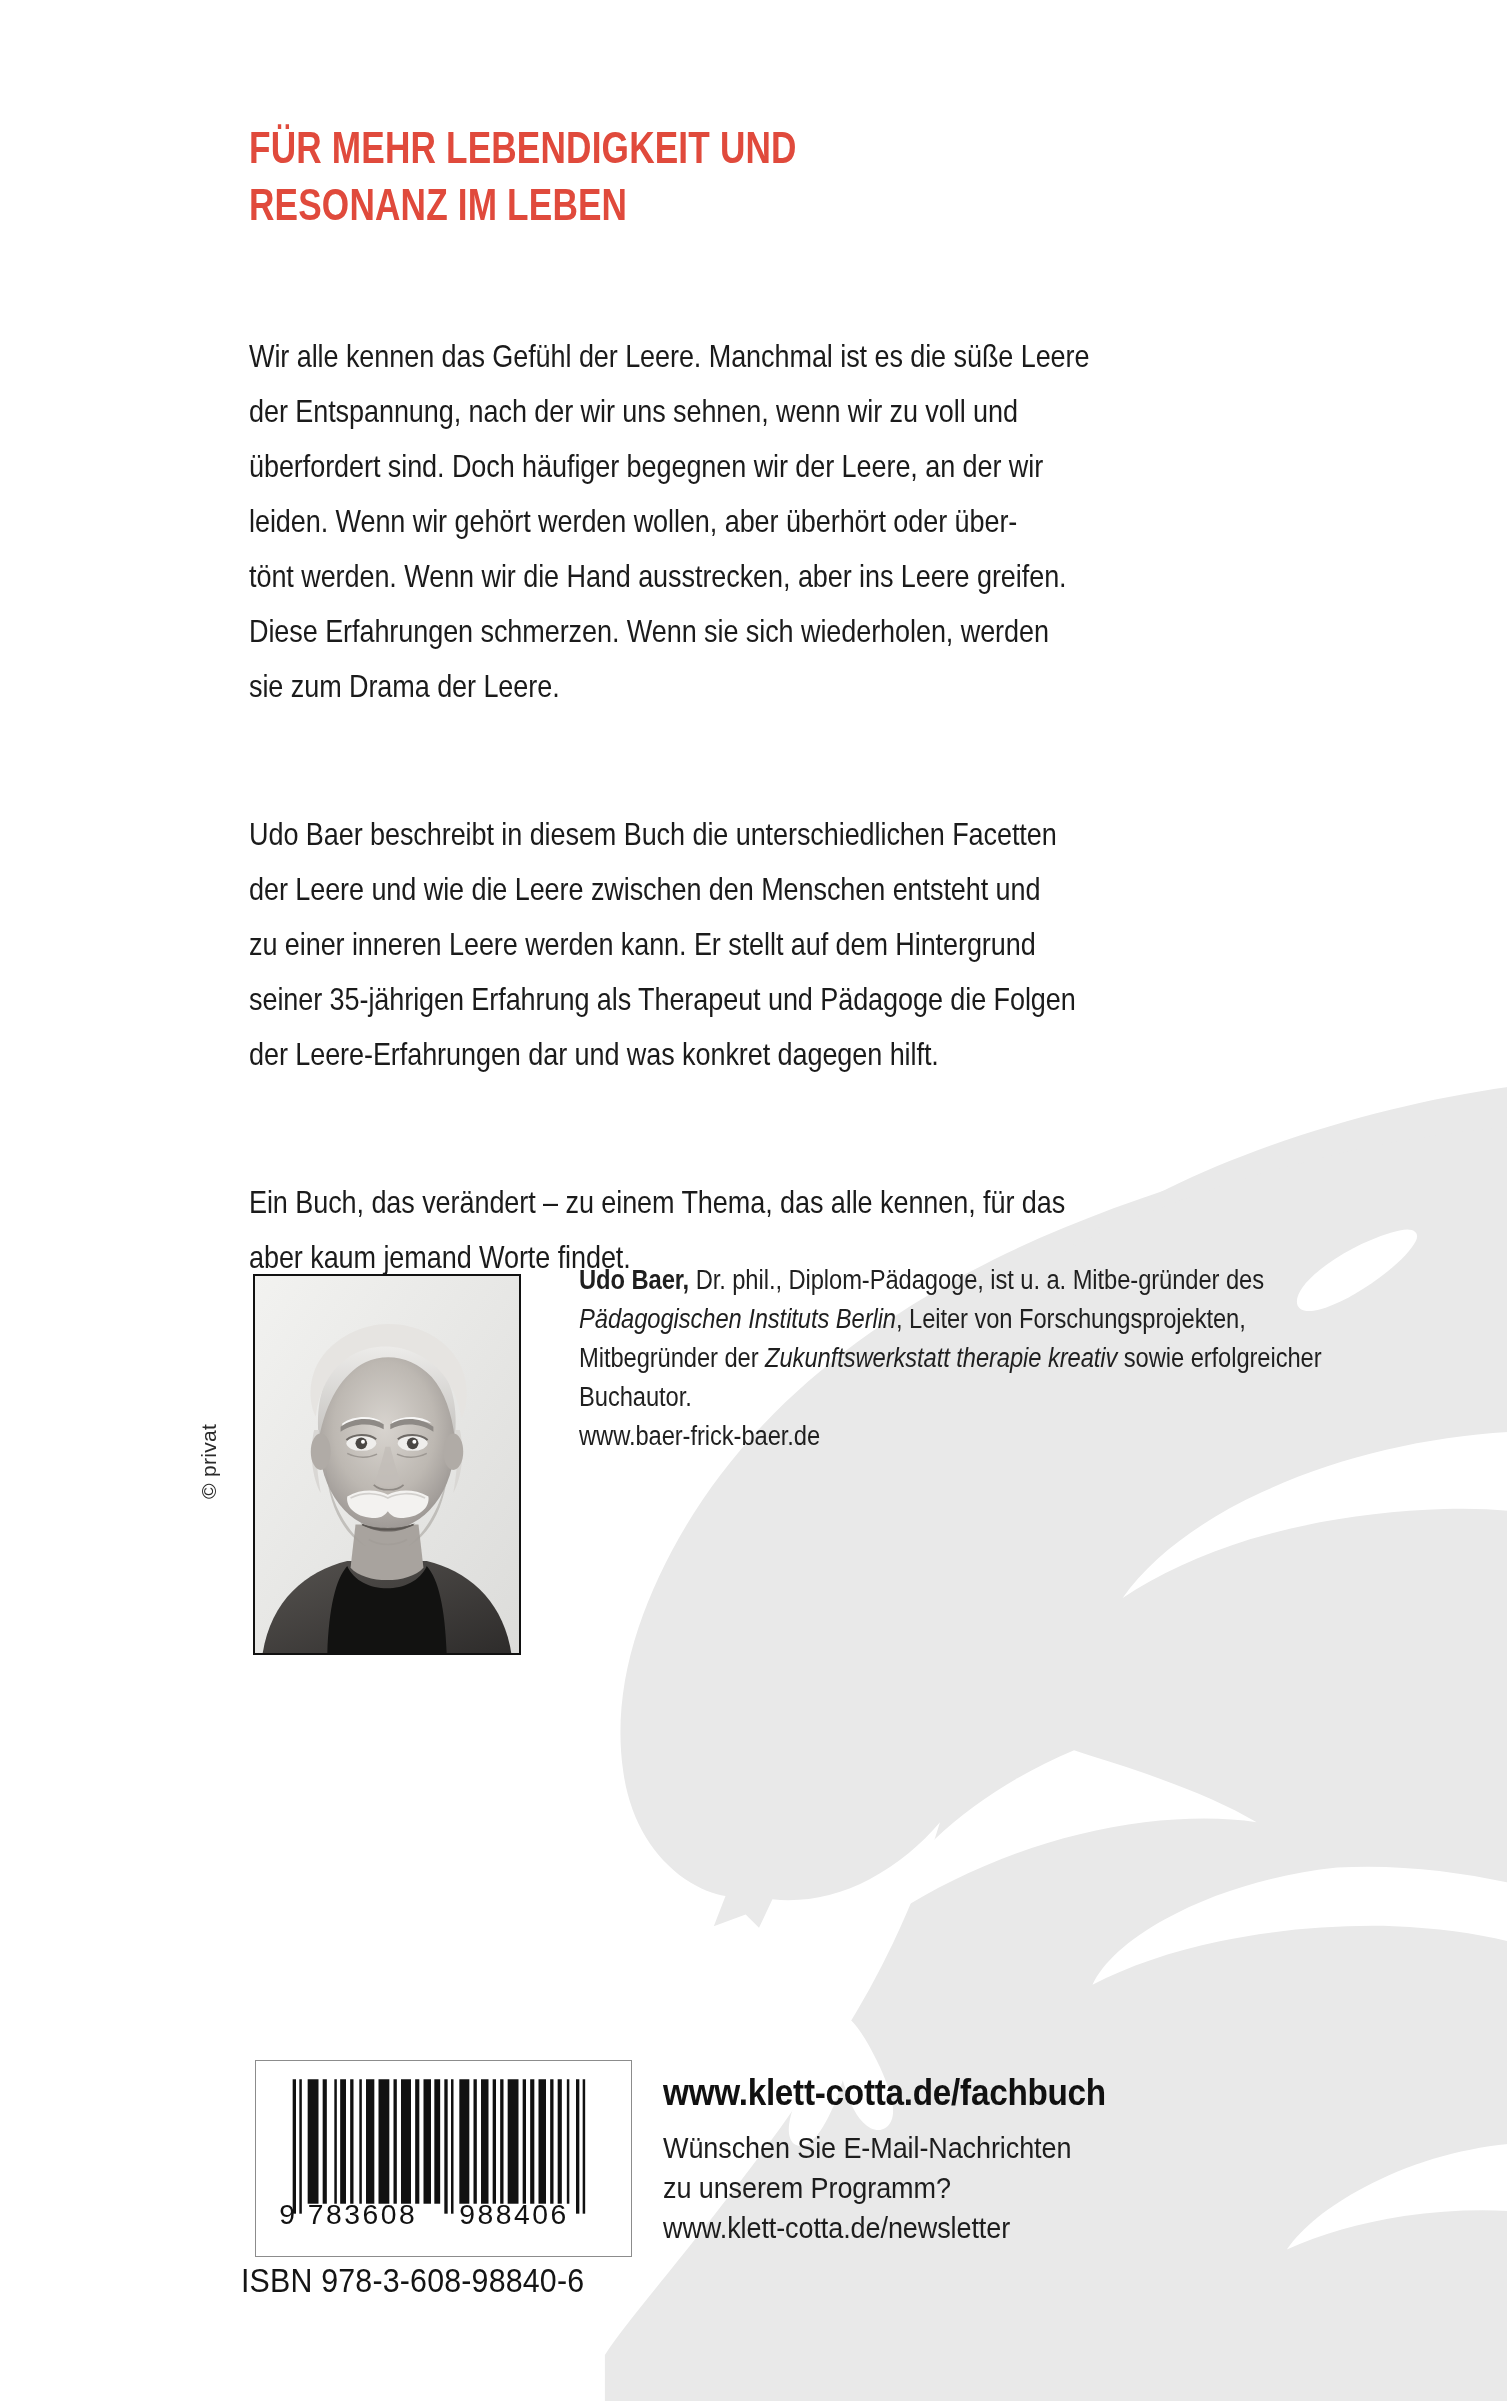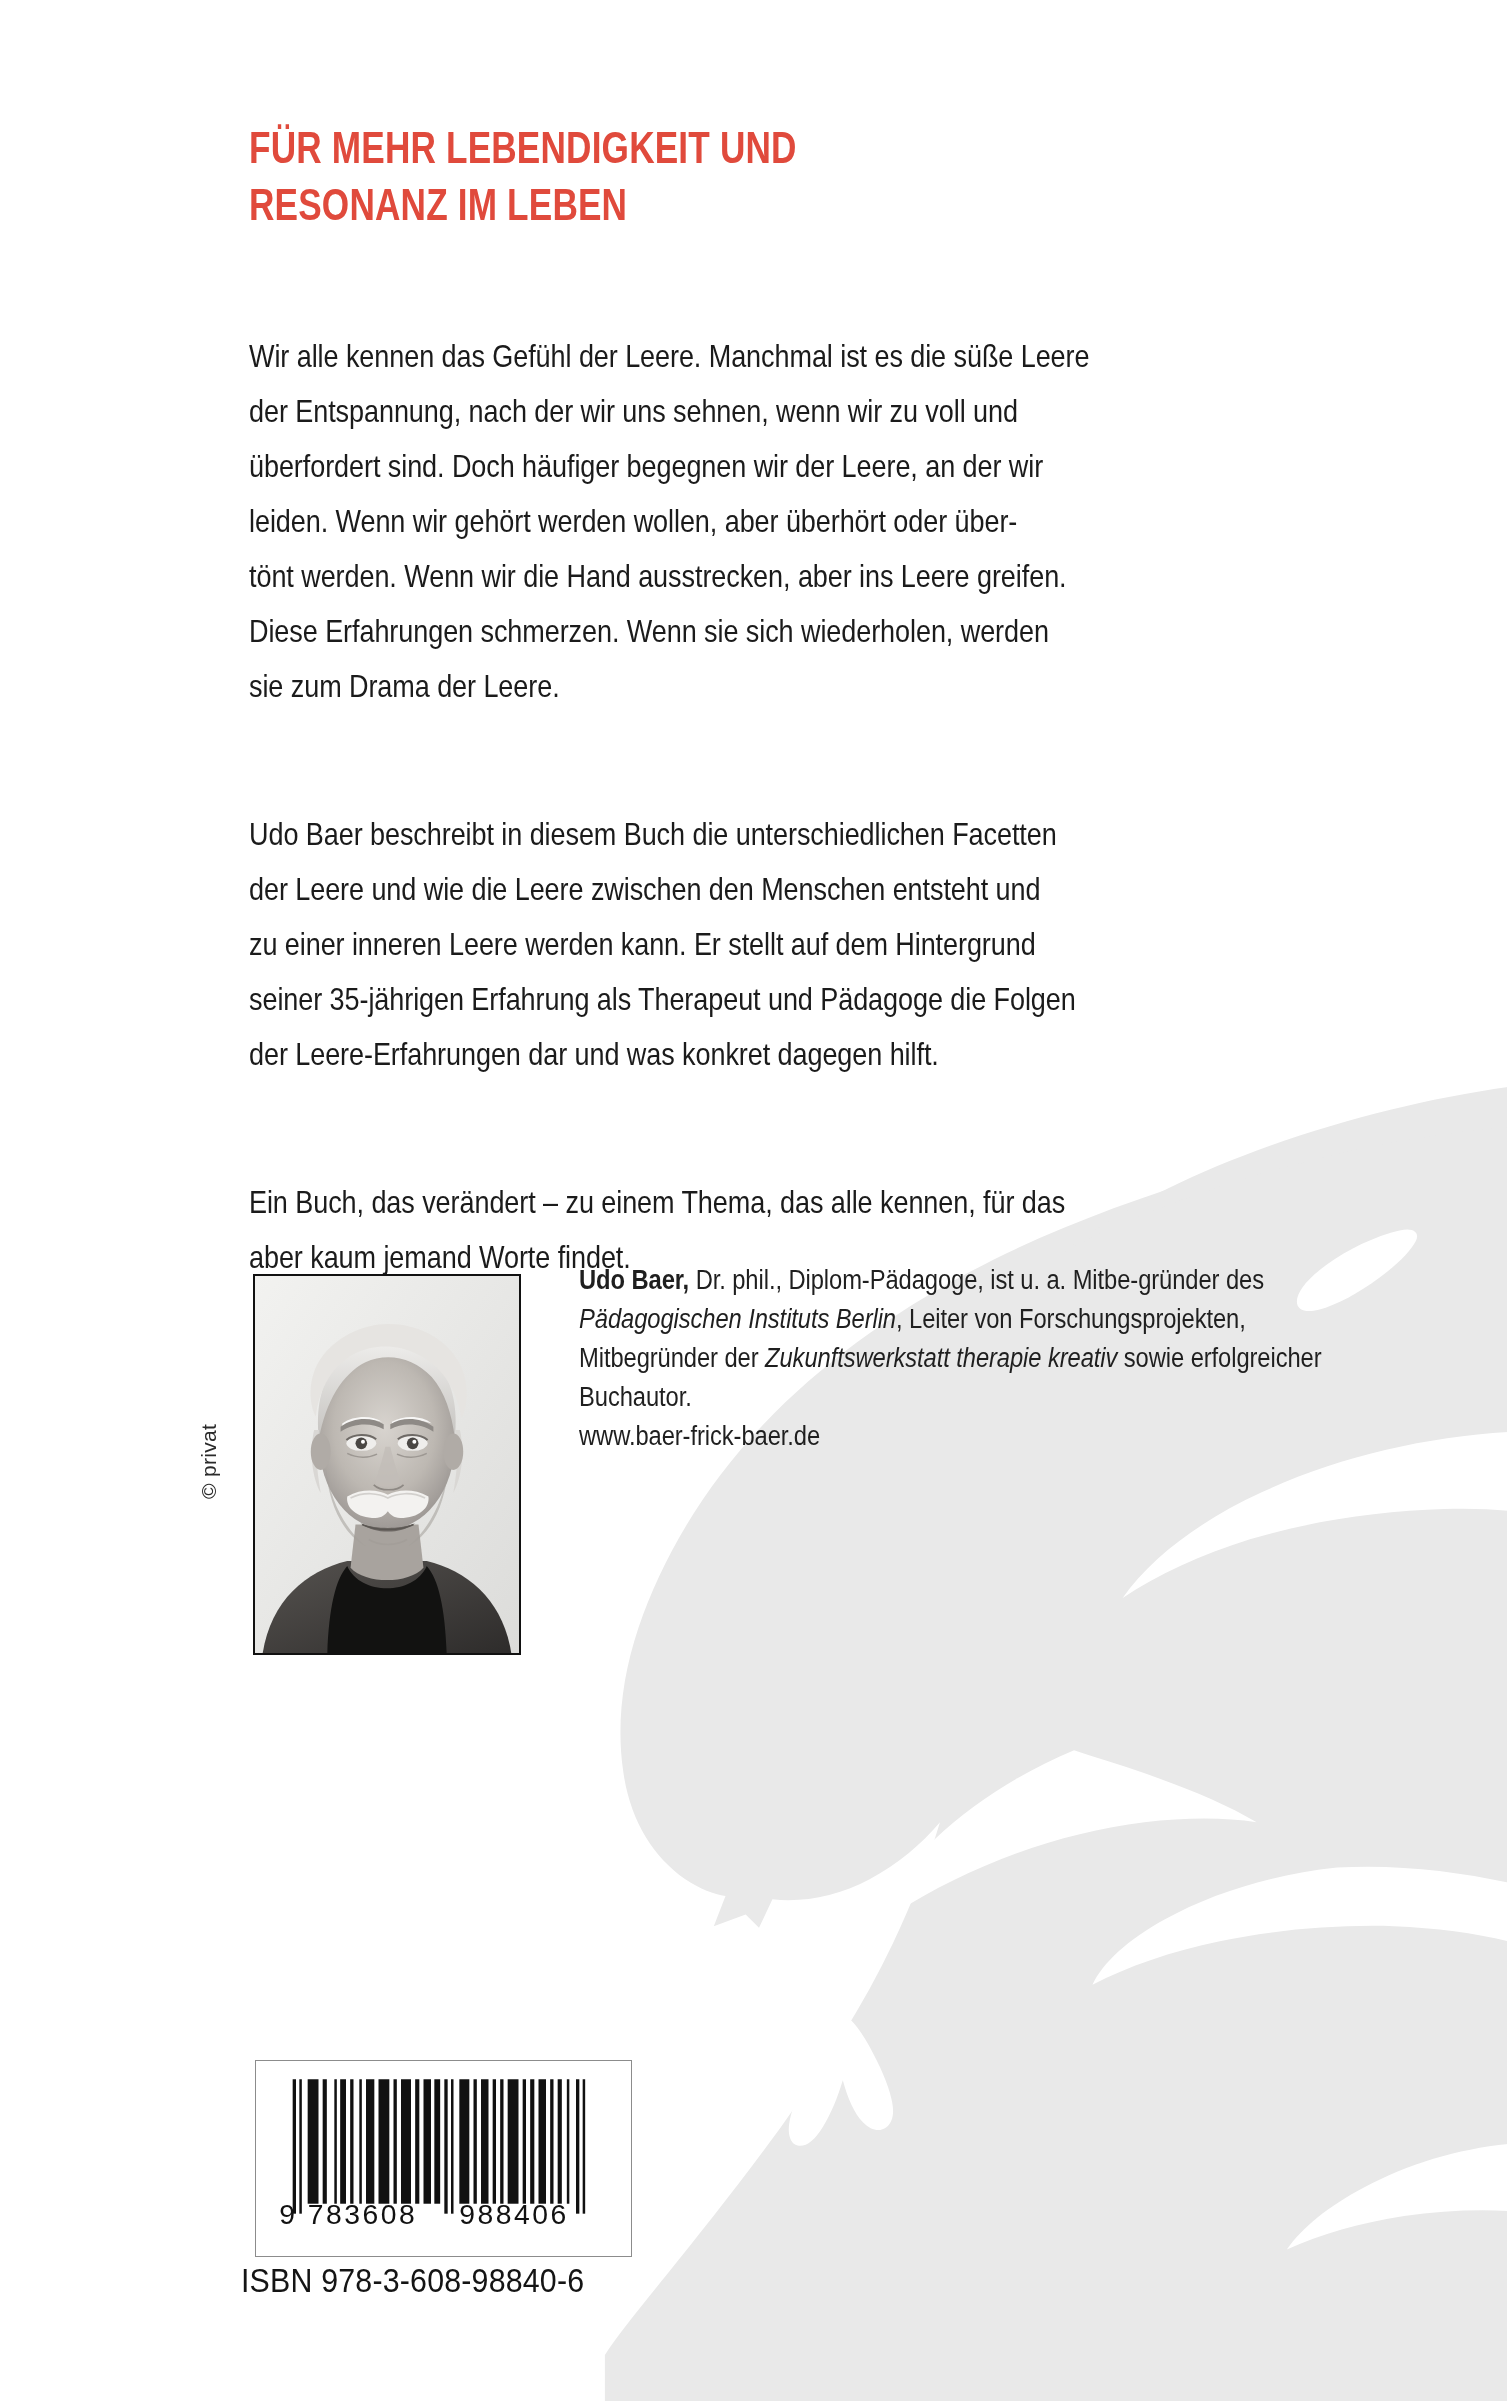--- a/index.html
+++ b/index.html
@@ -408,15 +408,21 @@
         <rect x="392" y="22" width="3" height="162"></rect>
       </g>
       <text x="28" y="196" font-family="Liberation Sans, sans-serif" font-size="34" fill="#111111">9</text>
       <text x="62" y="196" font-family="Liberation Sans, sans-serif" font-size="34" fill="#111111" letter-spacing="3">783608</text>
       <text x="244" y="196" font-family="Liberation Sans, sans-serif" font-size="34" fill="#111111" letter-spacing="3">988406</text>
     </svg>
   </div>
 
   <div id="isbn-text">ISBN 978-3-608-98840-6</div>
 
+  <div id="publisher">
+    <div id="pub-url">www.klett-cotta.de/fachbuch</div>
+    <div id="pub-lines">Wünschen Sie E-Mail-Nachrichten
+zu unserem Programm?
+www.klett-cotta.de/newsletter</div>
+  </div>
 
 </div>
 
 
 </body></html>

